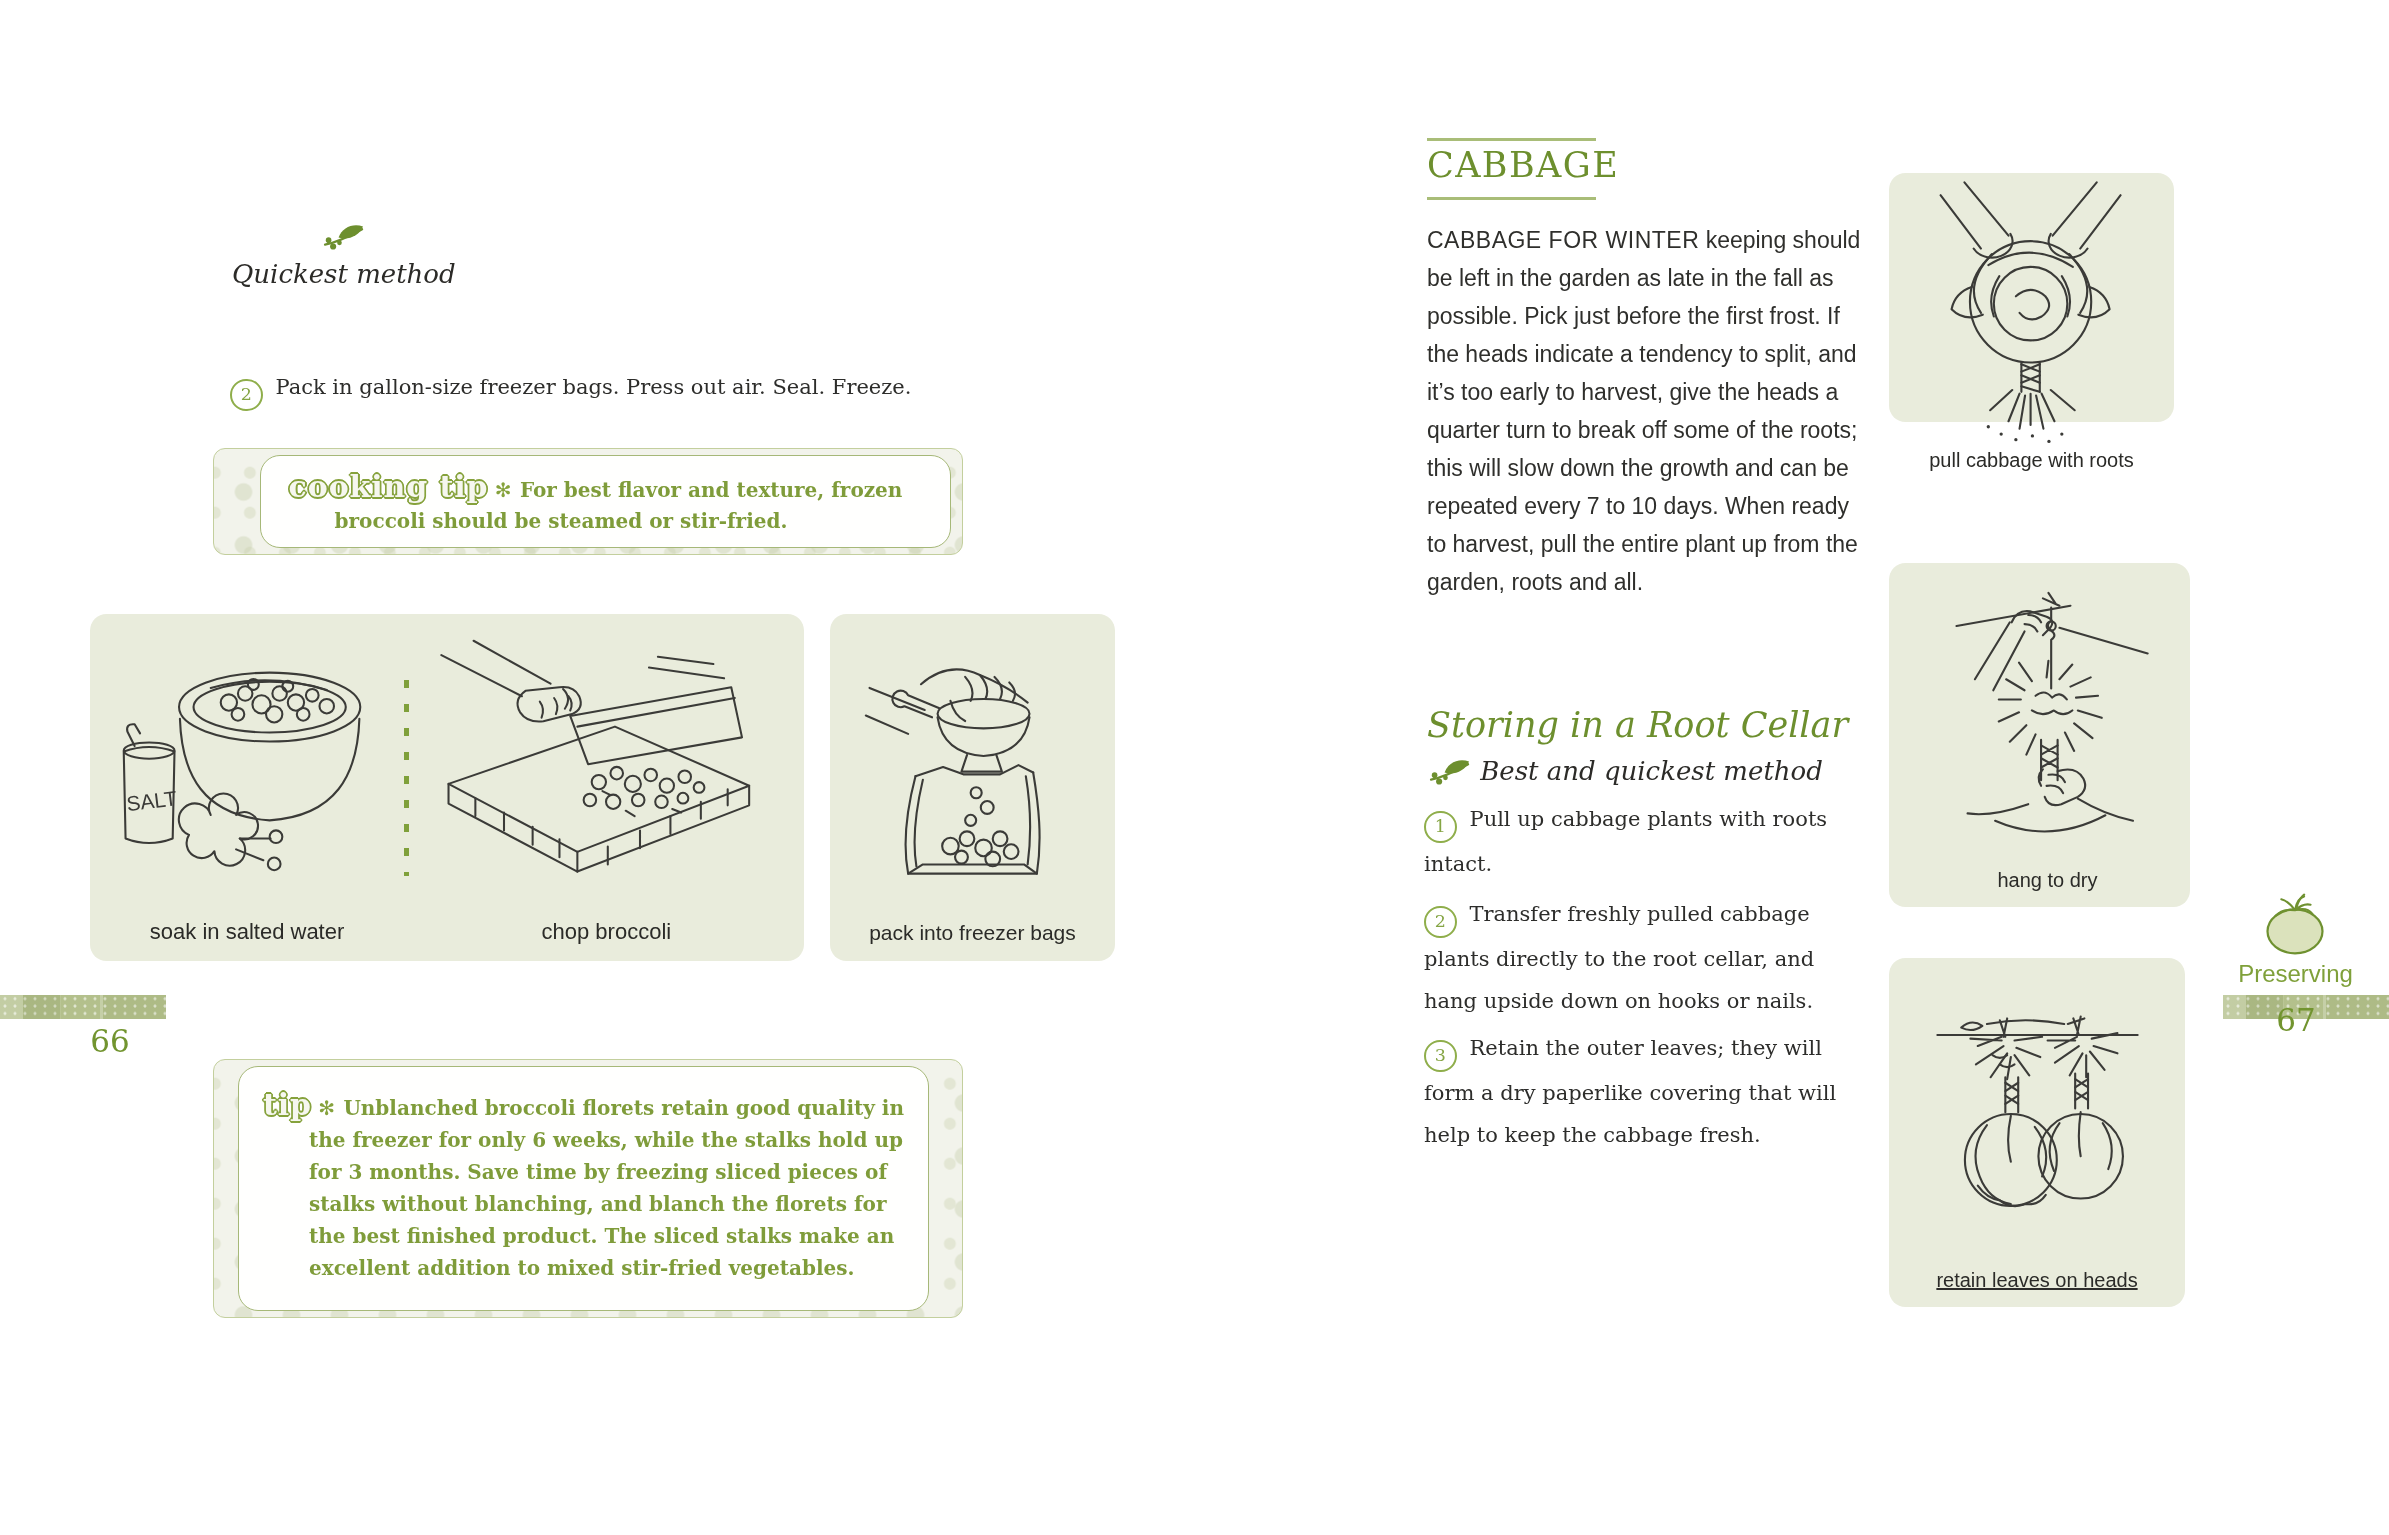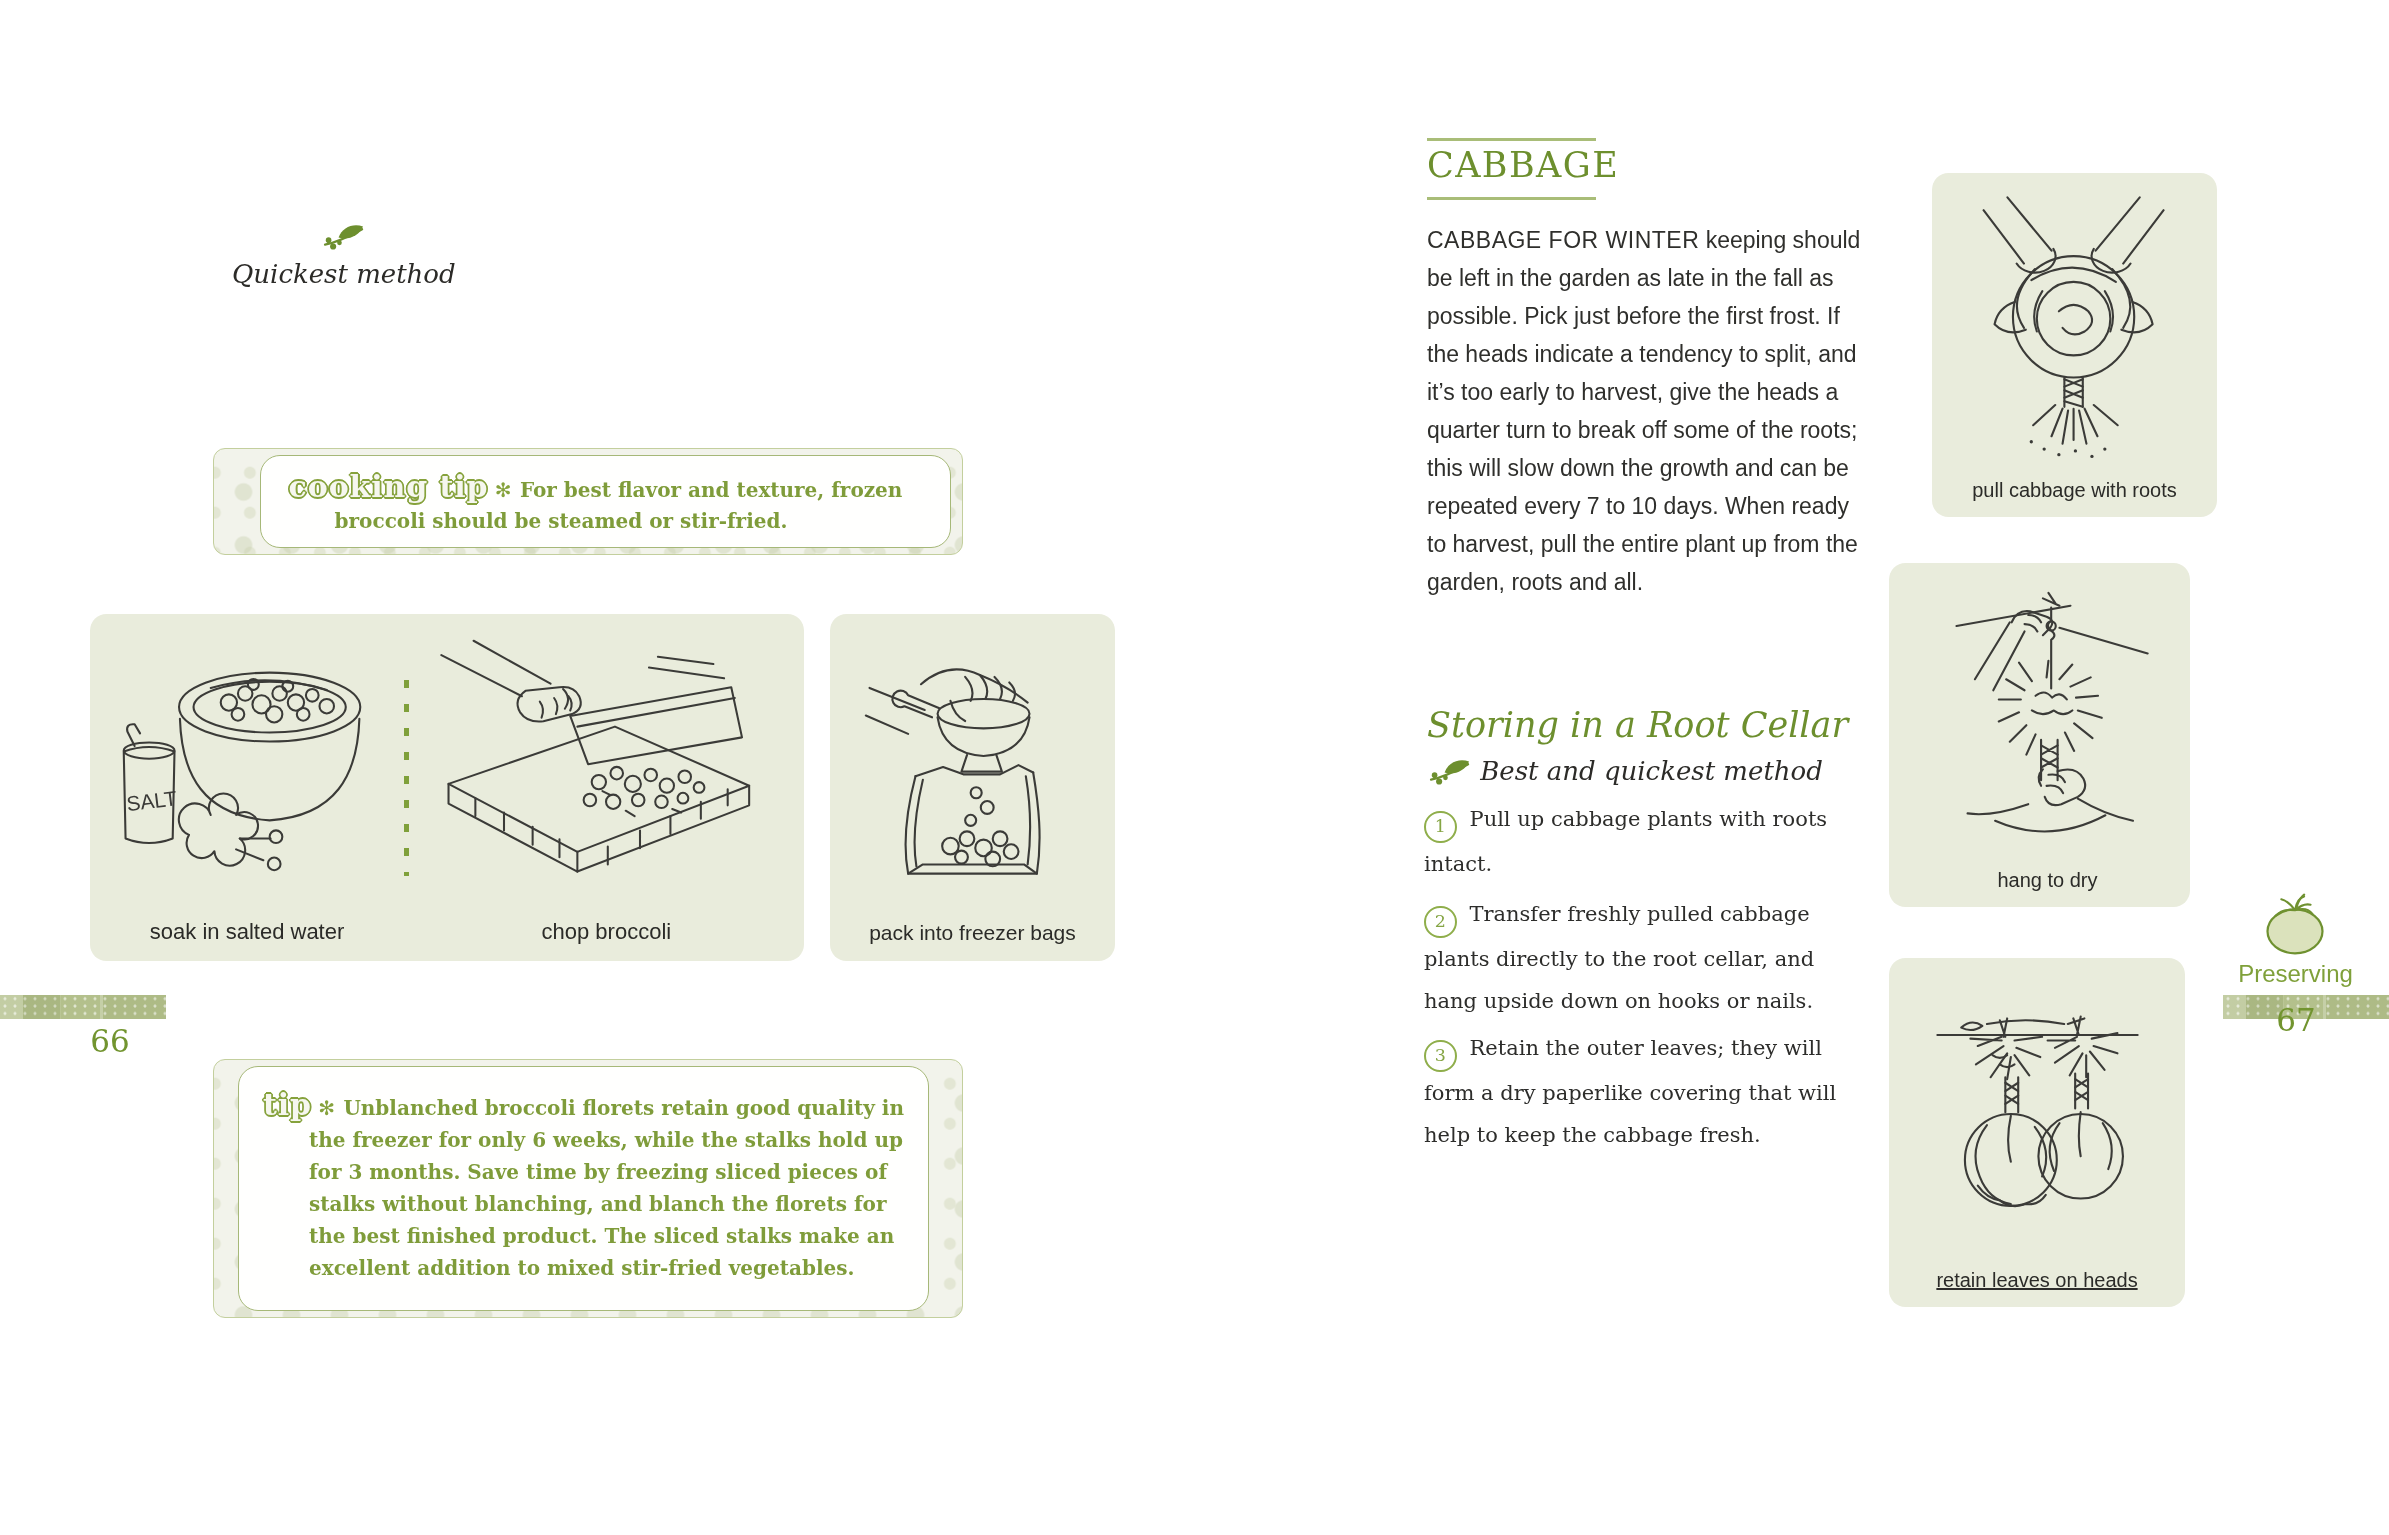--- a/index.html
+++ b/index.html
@@ -75,20 +75,23 @@
       <path d="M2 25 C13 23 25 18 43 8" stroke="#6d8f2e" stroke-width="2.4" fill="none" stroke-linecap="round"></path>
       <path d="M17 17 C21 6 33 1 44 5 C40 15 27 21 17 17 Z" fill="#6d8f2e"></path>
       <circle cx="6" cy="20" r="3.1" fill="#6d8f2e"></circle>
       <circle cx="11" cy="27" r="3.4" fill="#6d8f2e"></circle>
       <circle cx="18" cy="23" r="2.6" fill="#6d8f2e"></circle>
     </svg>
     <span class="method-label">Quickest method</span>
   </div>
 
 
+  <p class="abs step" style="left:230px;top:366px;width:790px;">
+    <span class="stepnum">2</span><span>Pack in gallon-size freezer bags. Press out air. Seal. Freeze.</span>
+  </p>
 
   <div class="abs capsule" style="left:213px;top:448px;width:741px;height:105px;">
     <div class="capsule-inner" style="left:46px;right:11px;">
       <p class="hang tiptext" style="margin:14.7px 20px 0 27.6px;font-size:20px;line-height:31px;">
         <span class="tiplabel" style="font-size:30px;">cooking tip</span><span class="tipstar">✻</span><span>For best flavor and texture, frozen broccoli should be steamed or stir-fried.</span>
       </p>
     </div>
   </div>
 
   <div class="abs panel" style="left:90px;top:614px;width:714px;height:347px;">
@@ -225,21 +228,21 @@
   </p>
 
   <p class="abs step rstep" style="left:1424px;top:893px;width:441px;">
     <span class="stepnum">2</span><span>Transfer freshly pulled cabbage plants directly to the root cellar, and hang upside down on hooks or nails.</span>
   </p>
 
   <p class="abs step rstep" style="left:1424px;top:1027px;width:441px;">
     <span class="stepnum">3</span><span>Retain the outer leaves; they will form a dry paperlike covering that will help to keep the cabbage fresh.</span>
   </p>
 
-  <div class="abs panel" style="left:1932px;top:173px;width:285px;height:344px;">
+  <div class="abs panel" style="left:1889px;top:173px;width:285px;height:249px;">
     <div class="panel-col">
       <div class="panel-art">
         <svg class="art" width="215" height="276" viewBox="0 0 234 300">
           <path d="M18 24 L62 82 M44 10 L92 68"></path>
           <path d="M54 82 a20 16 0 0 0 40 -16"></path>
           <path d="M214 24 L170 82 M188 10 L140 68"></path>
           <path d="M178 82 a20 16 0 0 1 -40 -16"></path>
           <circle cx="116" cy="140" r="66"></circle>
           <path d="M70 100 q46 -28 92 2"></path>
           <path d="M62 152 q-20 -30 12 -64"></path>

